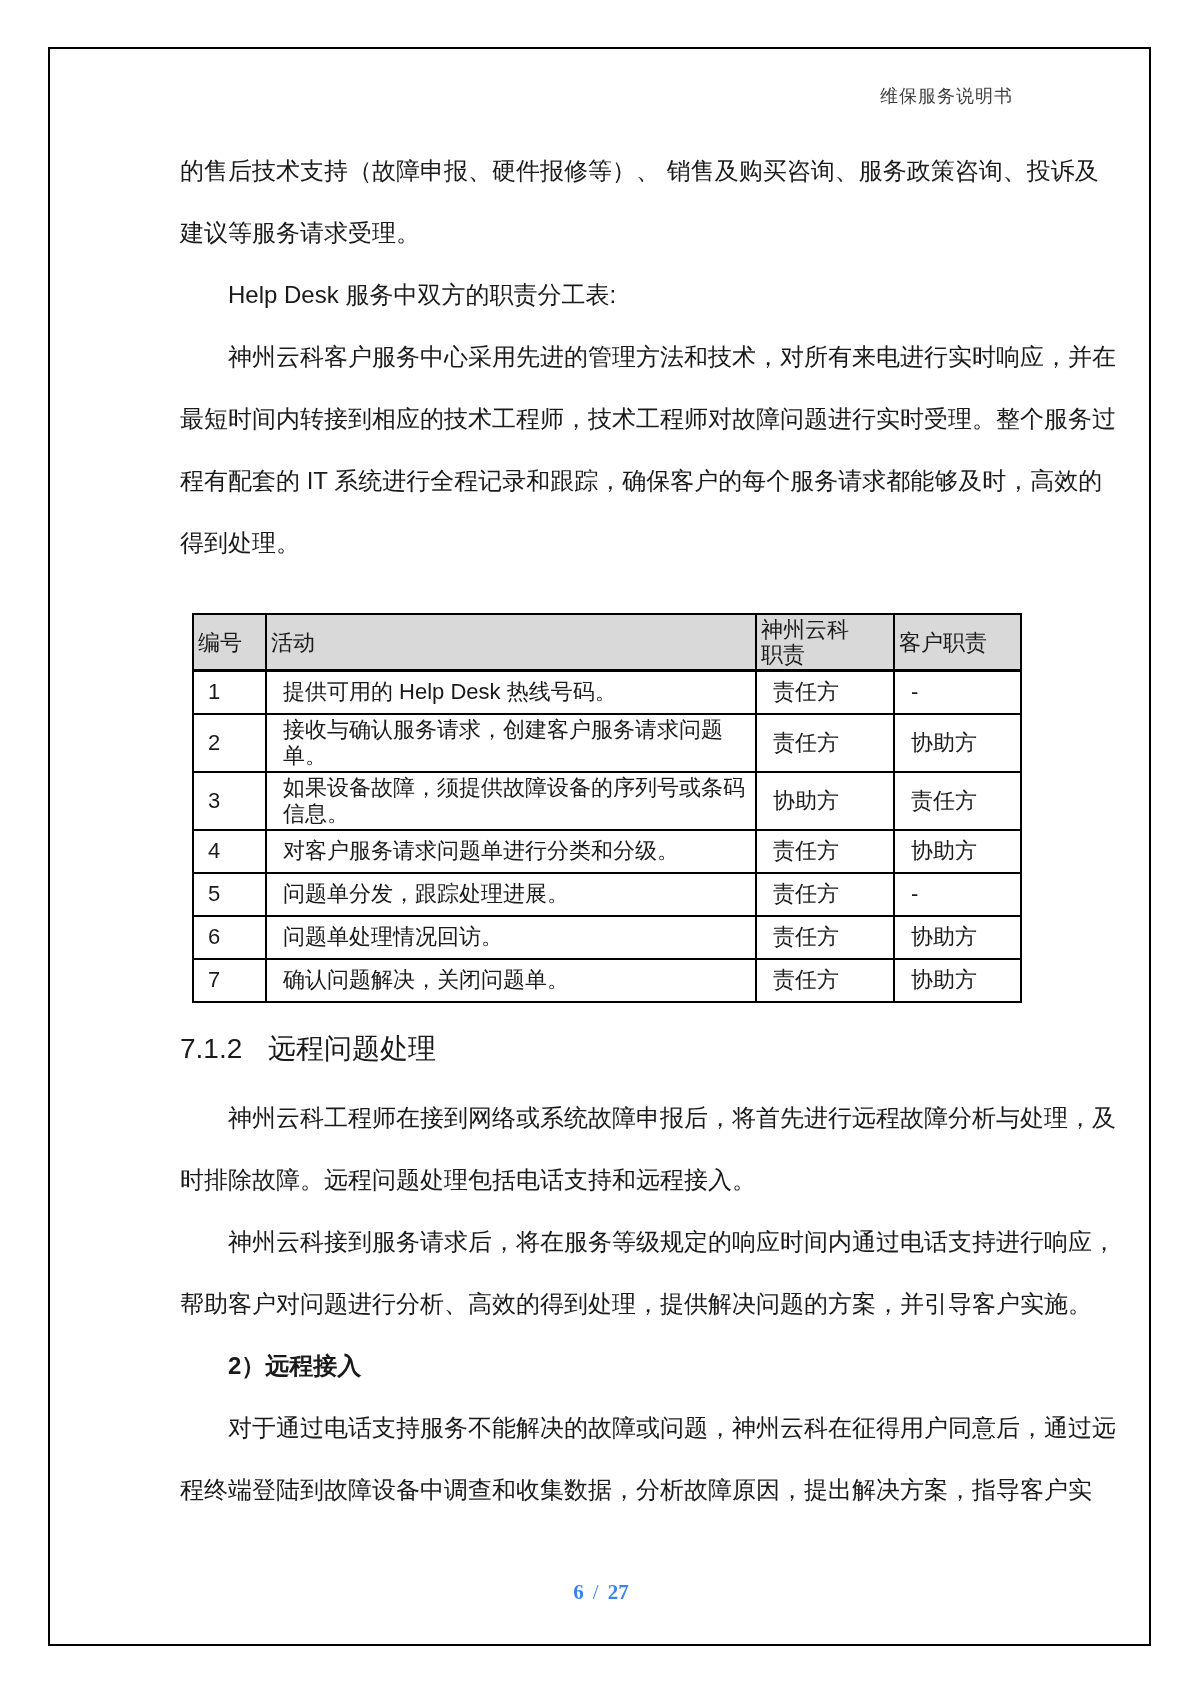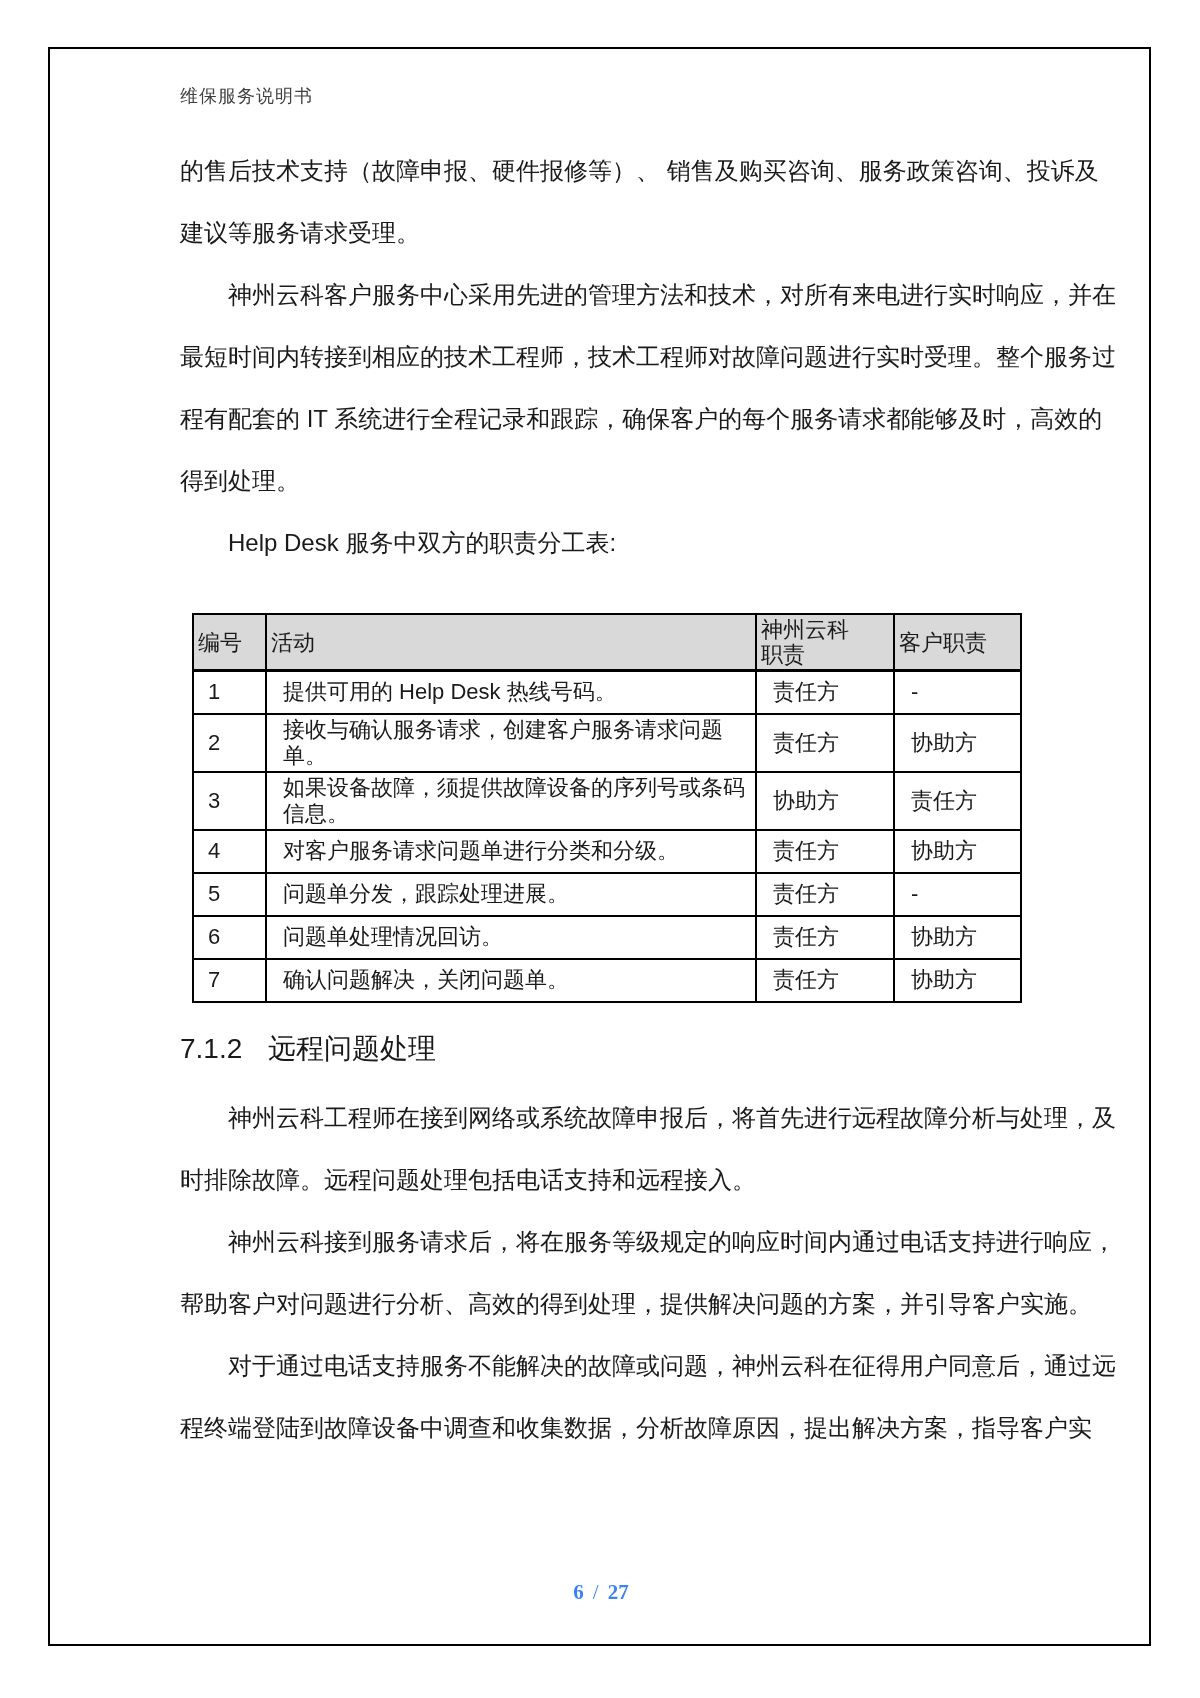--- a/index.html
+++ b/index.html
@@ -11,21 +11,21 @@
   html,body{margin:0;padding:0;}
   body{
     width:1200px;height:1698px;position:relative;background:#ffffff;
     font-family:"Liberation Sans",sans-serif;color:var(--text);
   }
   .frame{
     position:absolute;left:48px;top:47px;width:1103px;height:1599px;
     border:2px solid var(--border);box-sizing:border-box;
   }
   .doc-header{
-    position:absolute;top:84px;left:180px;width:842px;
+    position:absolute;top:84px;left:171px;width:842px;text-align:right;
     font-family:"Liberation Serif",serif;font-size:18px;color:var(--header-text);
     letter-spacing:1px;
   }
   .content{
     position:absolute;left:180px;top:140px;width:940px;
     font-size:24px;line-height:62px;text-align:left;
   }
   .content p{margin:0;}
   .indent{text-indent:48px;}
   
@@ -69,23 +69,23 @@
 <body>
 
 <div class="frame"></div>
 
 <div class="doc-header">维保服务说明书</div>
 
 <div class="content">
 
   <p>的售后技术支持（故障申报、硬件报修等）、 销售及购买咨询、服务政策咨询、投诉及建议等服务请求受理。</p>
 
+  <p class="indent">Help Desk 服务中双方的职责分工表:</p>
+
   <p class="indent">神州云科客户服务中心采用先进的管理方法和技术，对所有来电进行实时响应，并在最短时间内转接到相应的技术工程师，技术工程师对故障问题进行实时受理。整个服务过程有配套的 IT 系统进行全程记录和跟踪，确保客户的每个服务请求都能够及时，高效的得到处理。</p>
-
-  <p class="indent">Help Desk 服务中双方的职责分工表:</p>
 
   <table class="resp">
     <colgroup>
       <col style="width:73px">
         <col style="width:490px">
         <col style="width:138px">
         <col style="width:127px">
     </colgroup>
     <thead>
       <tr>
@@ -143,20 +143,21 @@
 
   <div class="section-heading">
     <span class="sec-num">7.1.2</span><span>远程问题处理</span>
   </div>
 
   <p class="indent">神州云科工程师在接到网络或系统故障申报后，将首先进行远程故障分析与处理，及时排除故障。远程问题处理包括电话支持和远程接入。</p>
 
 
   <p class="indent">神州云科接到服务请求后，将在服务等级规定的响应时间内通过电话支持进行响应，帮助客户对问题进行分析、高效的得到处理，提供解决问题的方案，并引导客户实施。</p>
 
+  <p class="sub-label">2）远程接入</p>
 
   <p class="indent">对于通过电话支持服务不能解决的故障或问题，神州云科在征得用户同意后，通过远程终端登陆到故障设备中调查和收集数据，分析故障原因，提出解决方案，指导客户实</p>
 
 </div>
 
 <div class="footer">
   <span class="num">6</span><span class="sep">/</span><span class="num">27</span>
 </div>
 
 </body></html>

